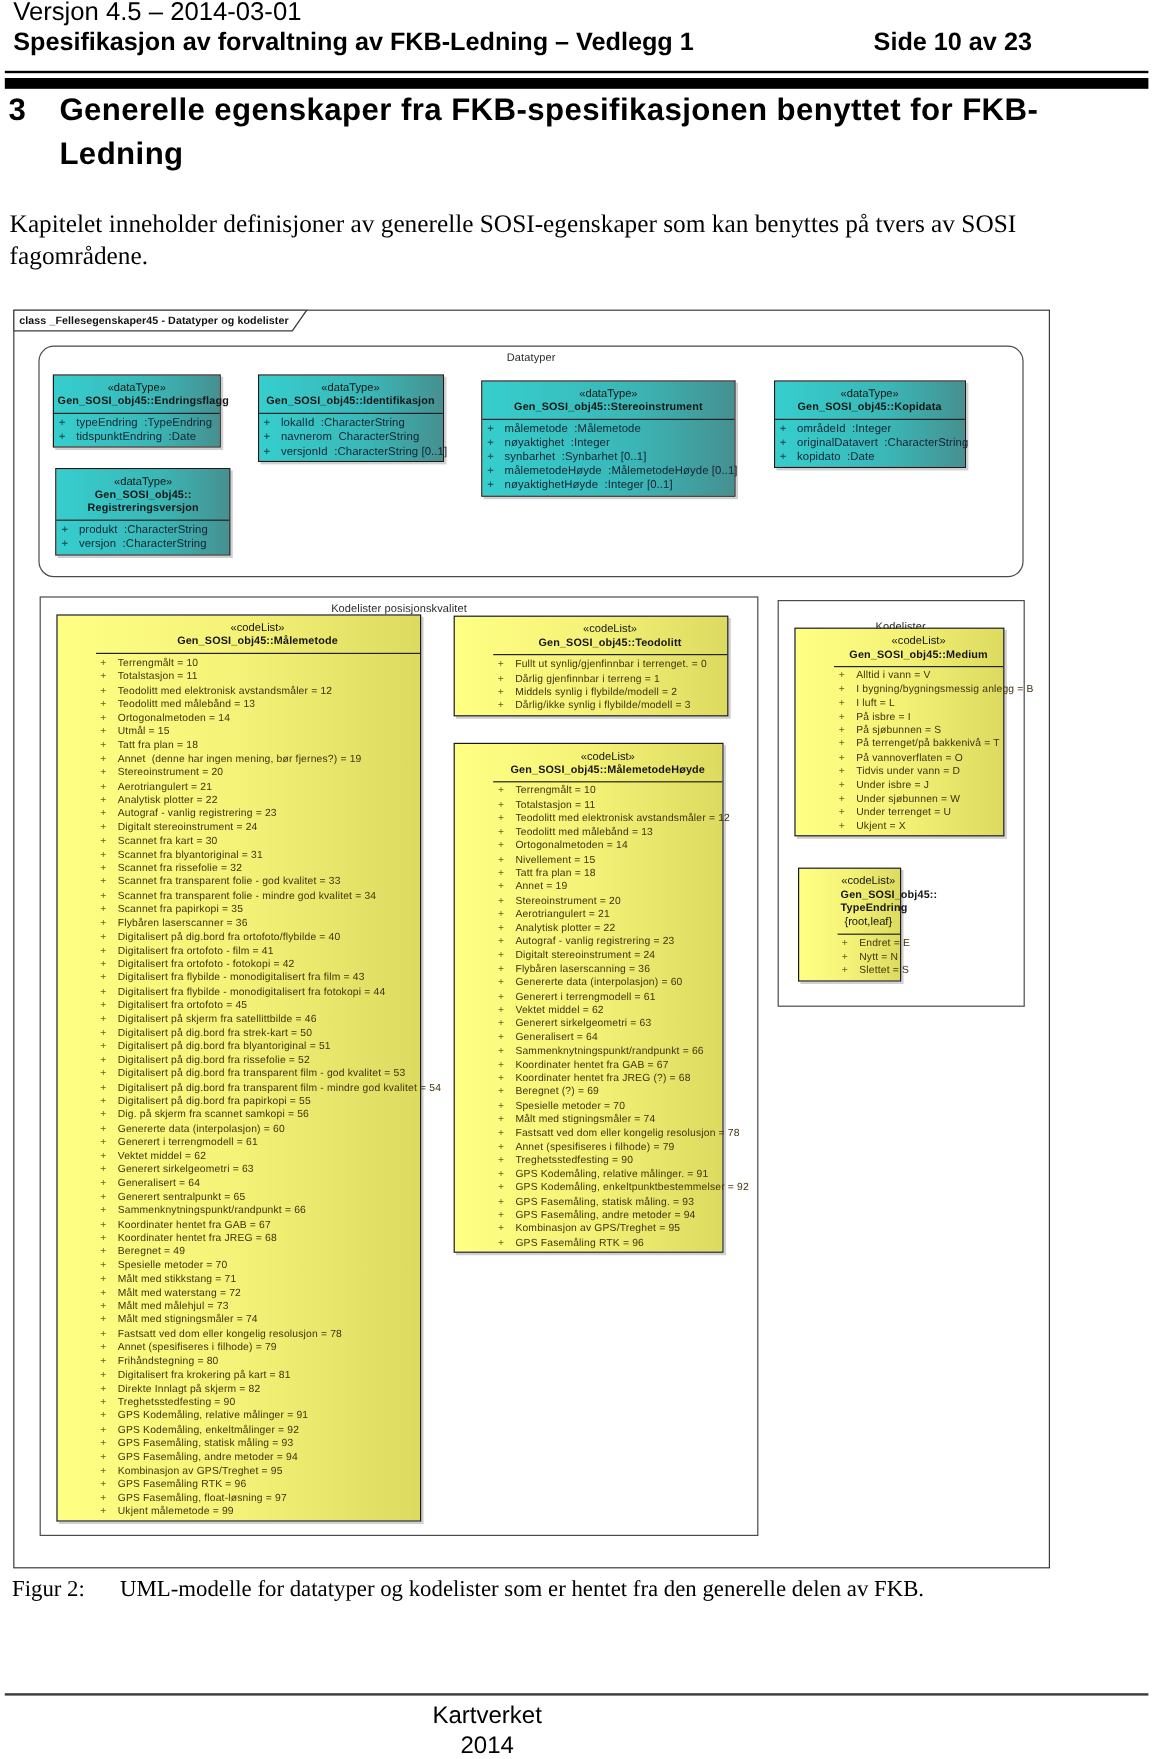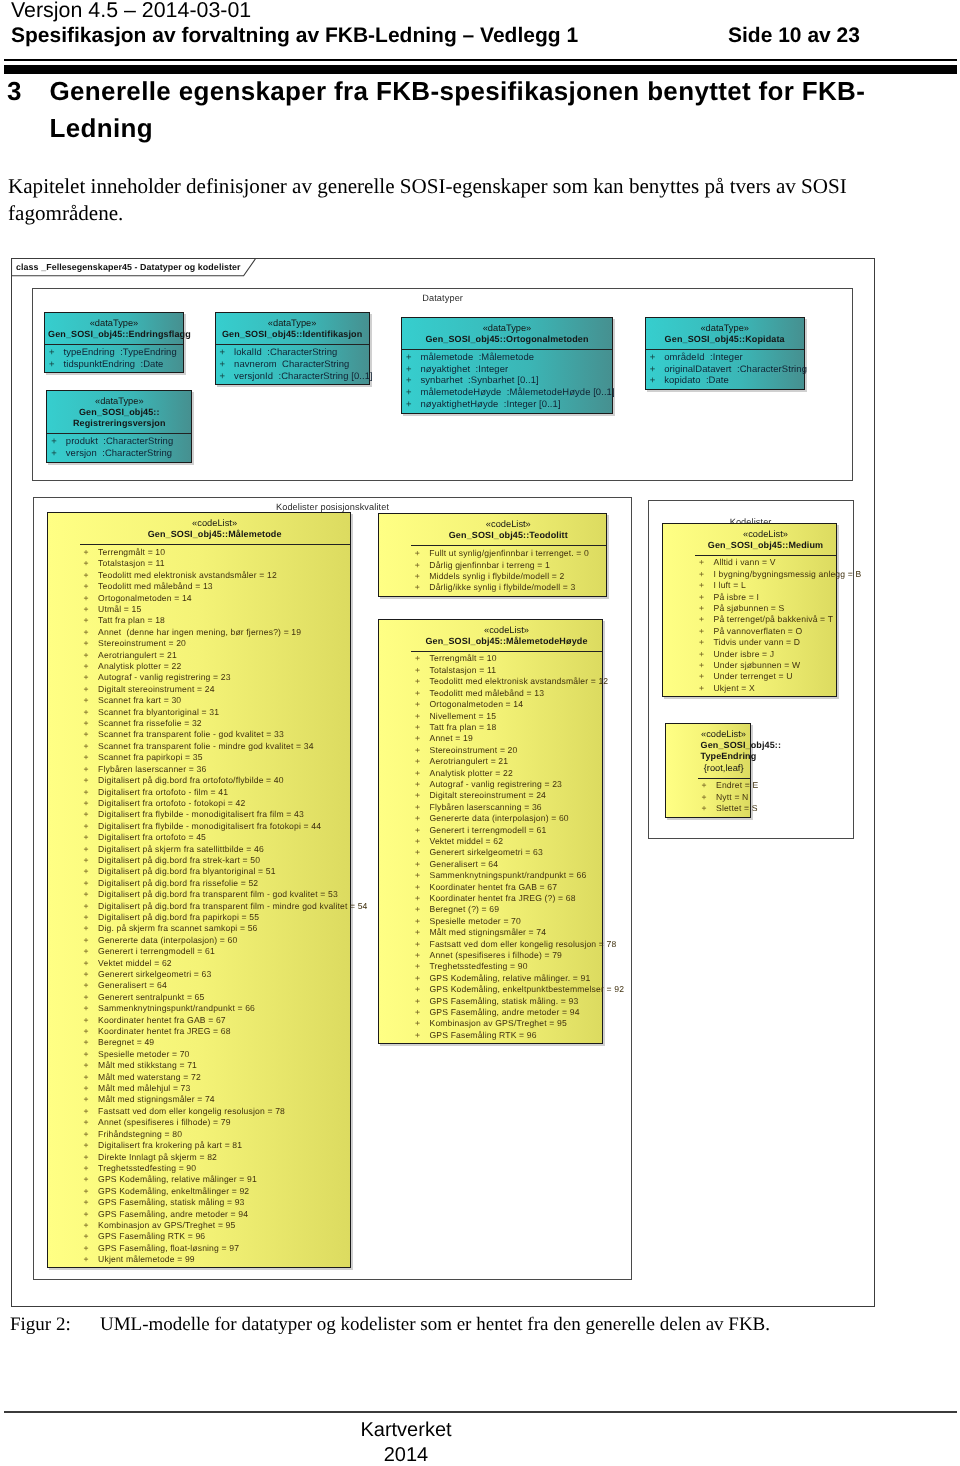--- a/index.html
+++ b/index.html
@@ -72,21 +72,21 @@
 </div>
 <div class="intro">Kapitelet inneholder definisjoner av generelle SOSI-egenskaper som kan benyttes på tvers av SOSI fagområdene.</div>
 
 <div class="diagram">
   <div class="tabwrap">
     <svg width="250" height="20" viewBox="0 0 250 20">
           <path d="M0.5 0.5 H244.6 L232.6 17.7 H0.5 Z" fill="#fff" stroke="#3c3c3c" stroke-width="1.1" stroke-linejoin="miter"></path>
         </svg>
     <div class="tabname">class _Fellesegenskaper45 - Datatyper og kodelister</div>
   </div>
-  <div class="pkg" style="left:20.1px;top:29.2px;width:821.1px;height:193px;">
+  <div class="pkg" style="left:20.1px;top:29.2px;width:821.1px;height:193px;border-radius:13px;">
     <div class="plabel" style="left:0;right:0;text-align:center;top:4px;">Datatyper</div>
   </div>
   <div class="pkg" style="left:21.3px;top:238.3px;width:598.4px;height:782.5px;">
     <div class="plabel" style="left:0;right:0;text-align:center;top:4px;">Kodelister posisjonskvalitet</div>
   </div>
   <div class="pkg" style="left:635.5px;top:240.5px;width:206.2px;height:339.2px;">
     <div class="plabel" style="left:0;right:0;text-align:center;top:4px;margin-top:12px;">Kodelister</div>
   </div>
 <div class="cls dt" style="left:32px;top:53px;width:140px;">
   <div class="head">
@@ -119,21 +119,21 @@
   <div class="body">
 <div class="attr"><span>lokalId  :CharacterString</span></div>
 <div class="attr"><span>navnerom  CharacterString</span></div>
 <div class="attr"><span>versjonId  :CharacterString [0..1]</span></div>
   </div>
 </div>
 
 <div class="cls dt" style="left:389px;top:58px;width:212px;">
   <div class="head">
     <div class="stereo">«dataType»</div>
-    <div class="cname">Gen_SOSI_obj45::Ortogonalmetoden</div>
+    <div class="cname">Gen_SOSI_obj45::Stereoinstrument</div>
   </div>
   <div class="body">
 <div class="attr"><span>målemetode  :Målemetode</span></div>
 <div class="attr"><span>nøyaktighet  :Integer</span></div>
 <div class="attr"><span>synbarhet  :Synbarhet [0..1]</span></div>
 <div class="attr"><span>målemetodeHøyde  :MålemetodeHøyde [0..1]</span></div>
 <div class="attr"><span>nøyaktighetHøyde  :Integer [0..1]</span></div>
   </div>
 </div>
 

